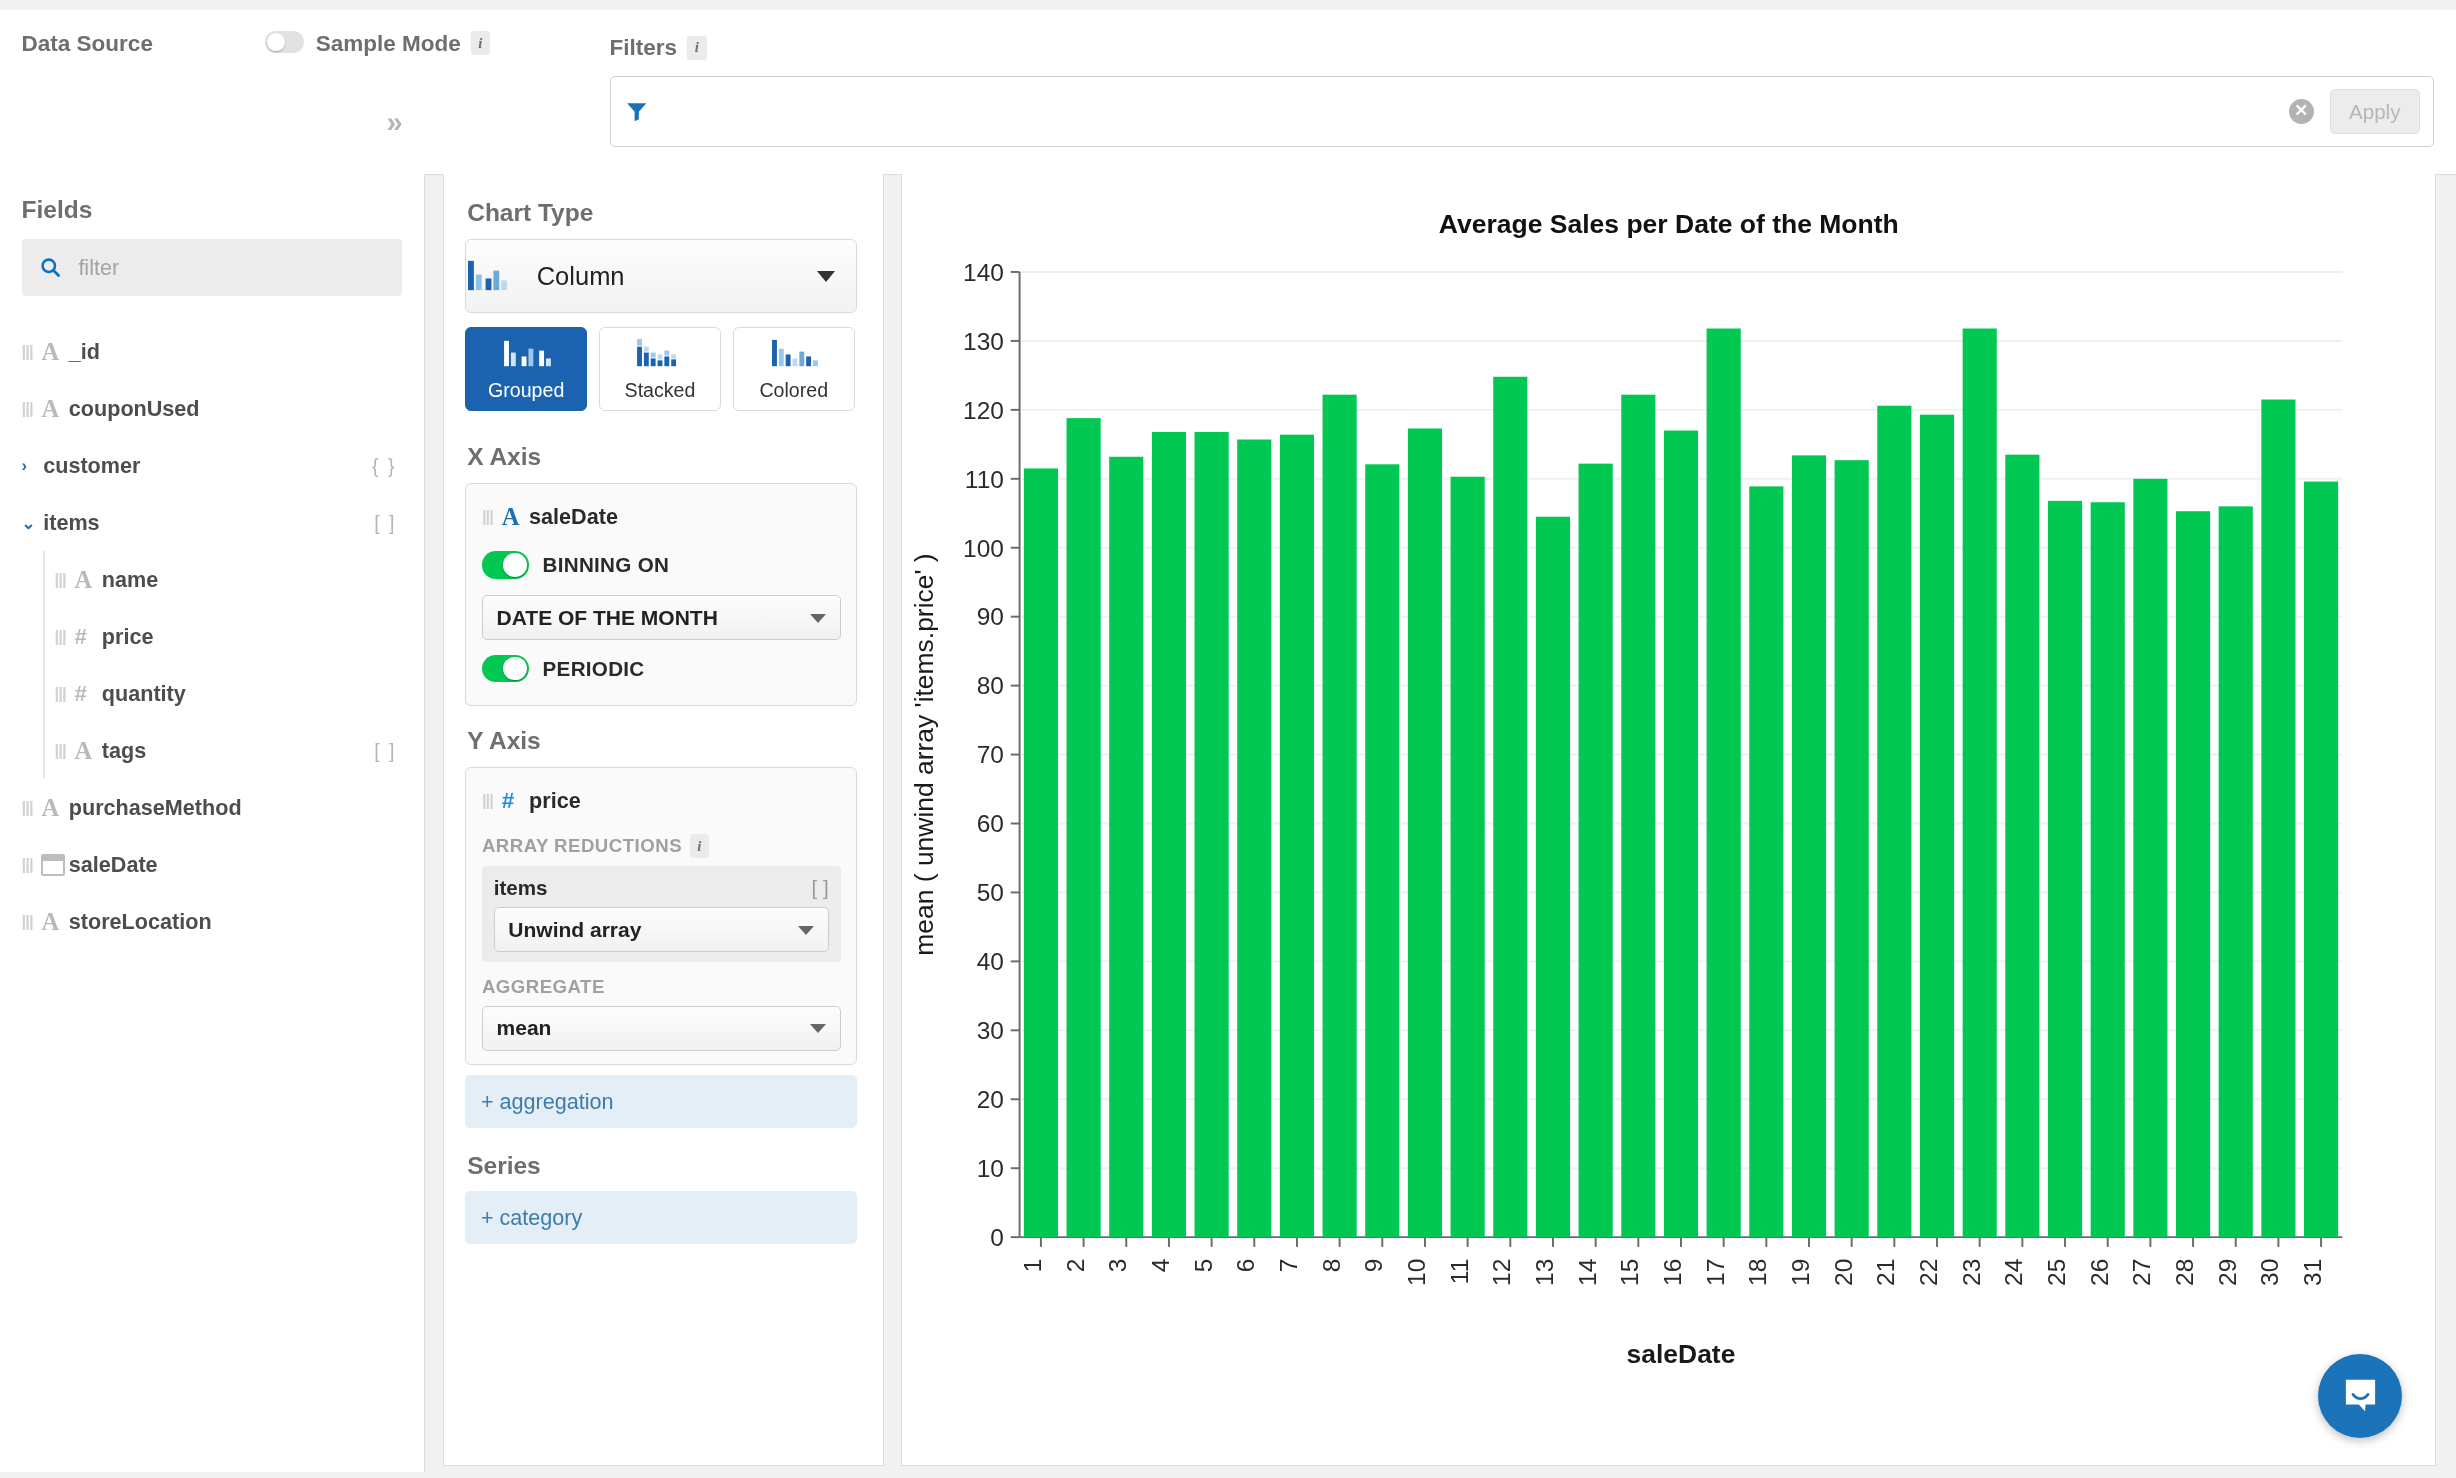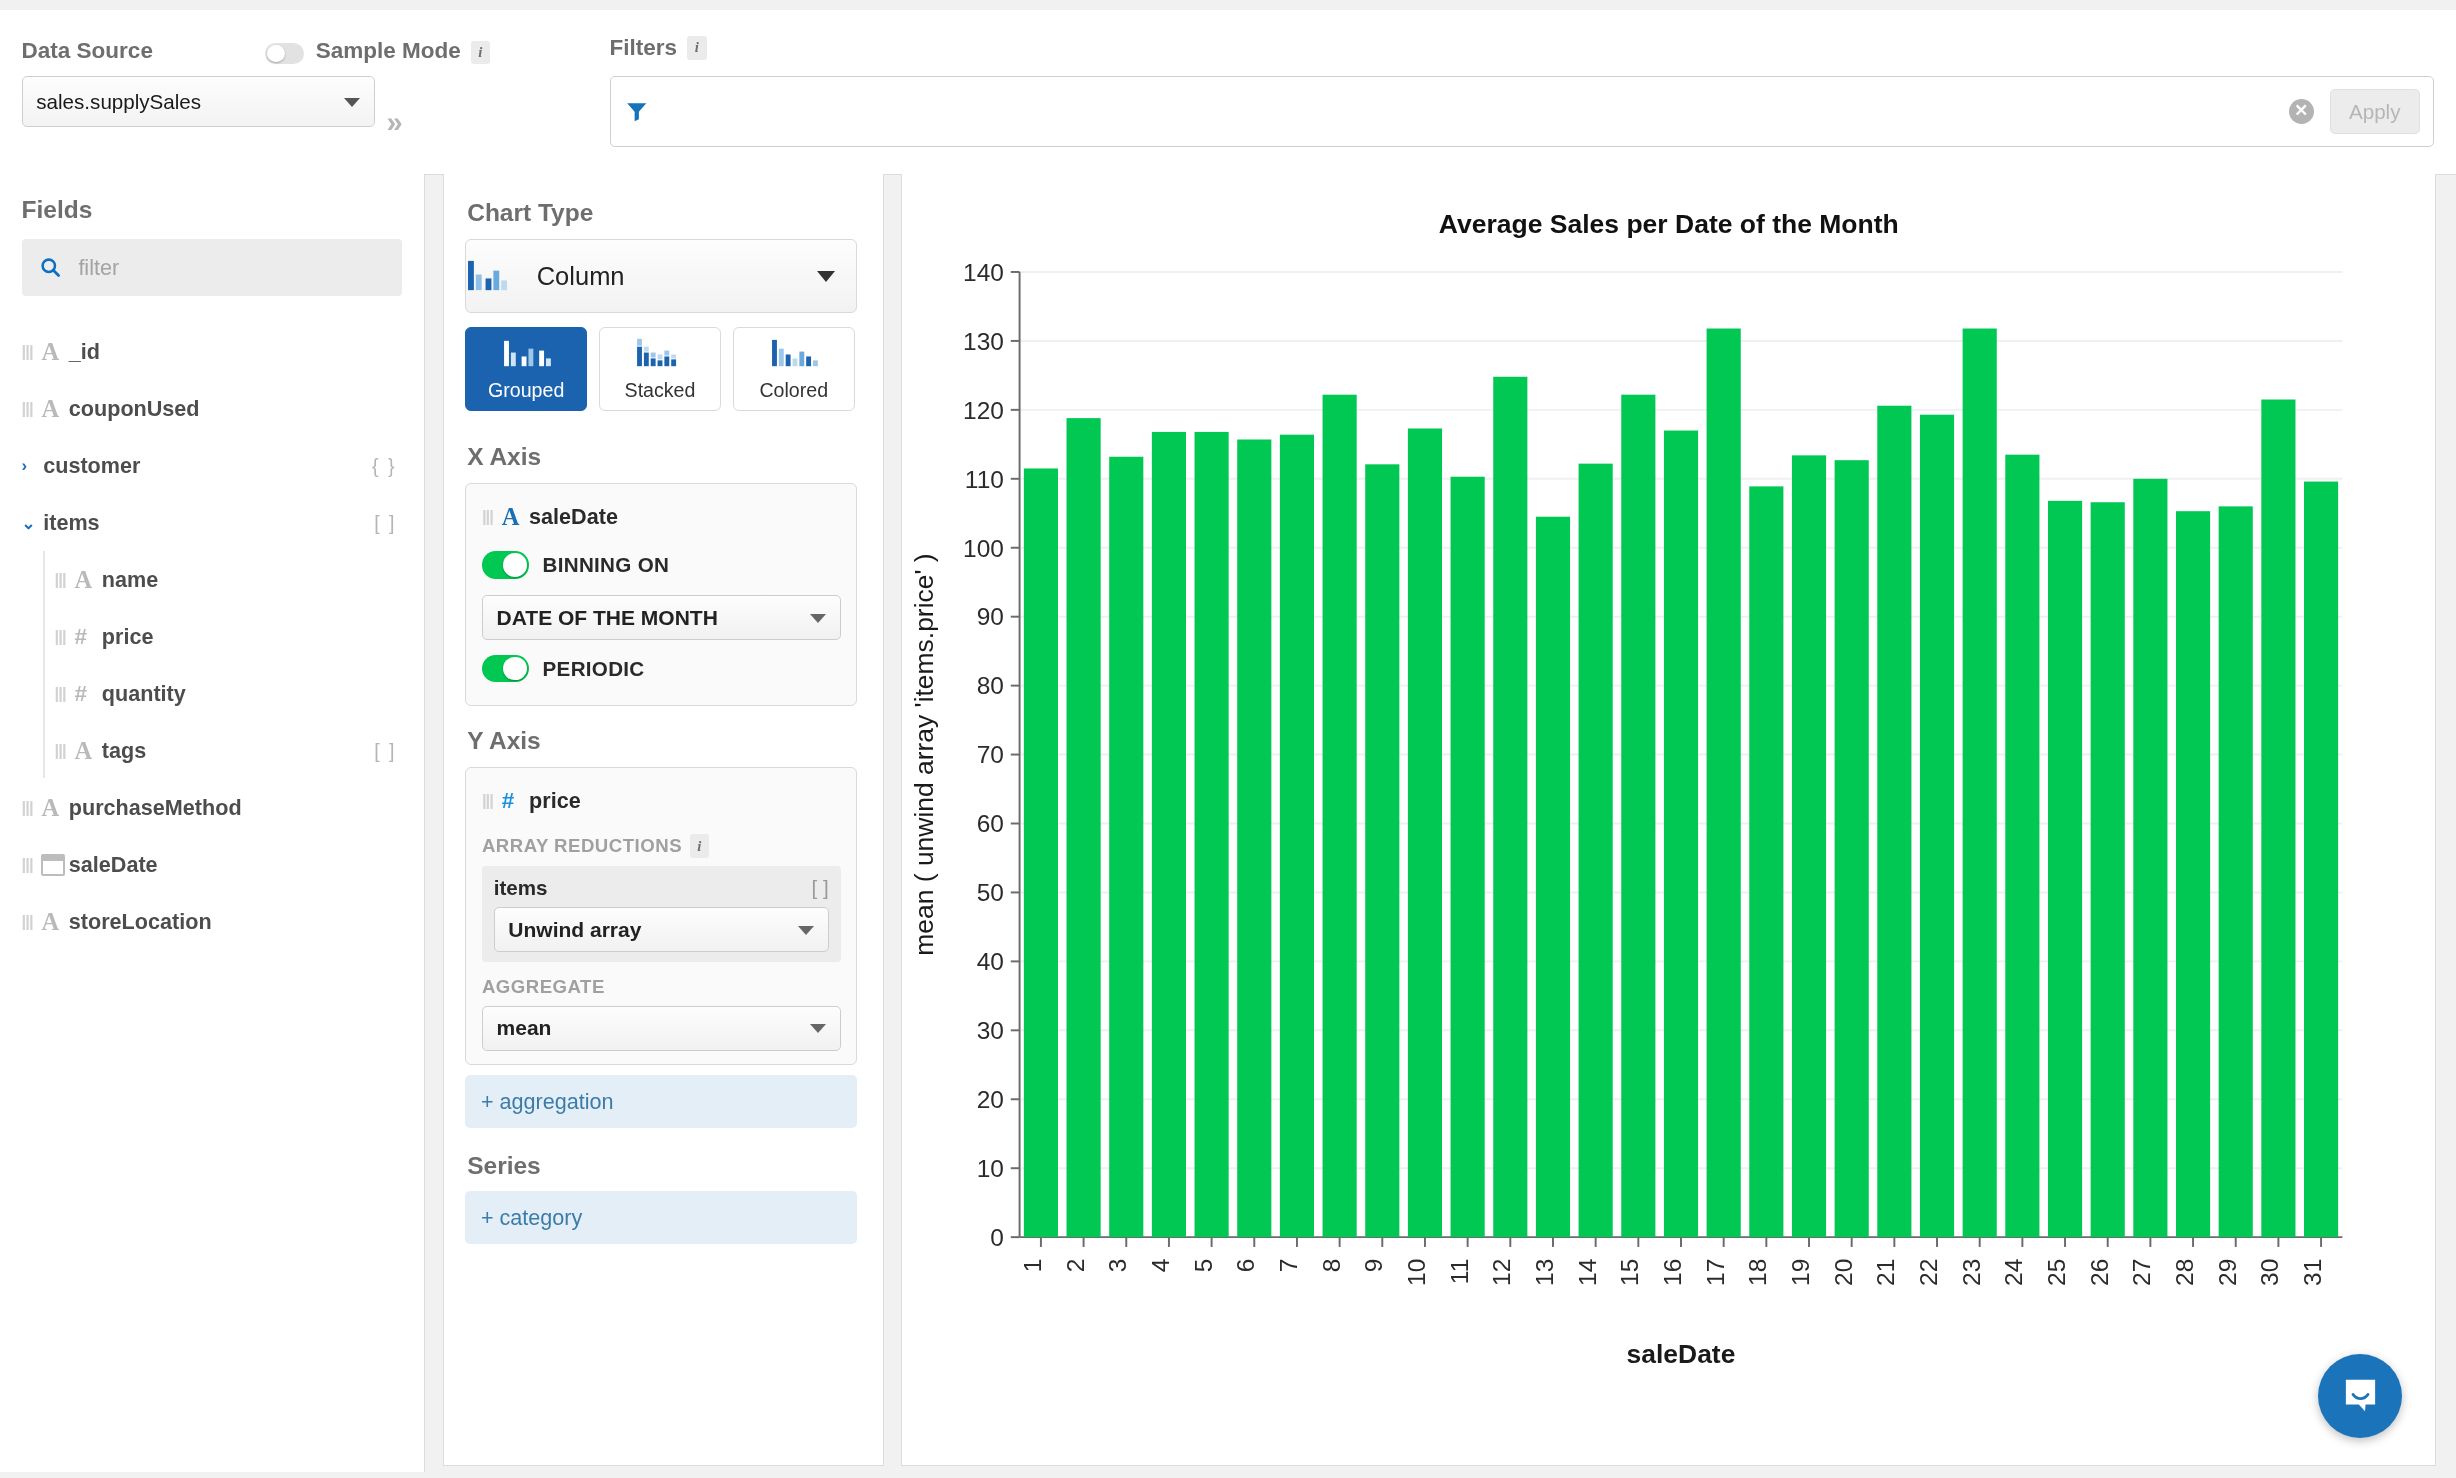--- a/index.html
+++ b/index.html
@@ -14,21 +14,21 @@
   }
   .app { width:2456px; height:1478px; position:relative; background:#f1f1f1; }
 
   
   .topbar {
     position:absolute; left:0; top:9.8px; width:2456px; height:165px;
     background:#ffffff; border-bottom:1px solid #dcdcdc;
     display:flex; align-items:flex-start; padding: 0 21.6px;
   }
   .ds-block { width:588px; padding-top:21.6px; position:relative;}
-  .ds-head { display:flex; align-items:flex-end; height:33px; }
+  .ds-head { display:flex; align-items:flex-start; height:33px; }
   .ds-title { font-size:22.5px; font-weight:bold; color:#6e6e6e; }
   .toggle {
     width:39px; height:21.6px; border-radius:10.8px; background:#e2e2e2;
     position:relative; margin-left:112px; flex:none;
   }
   .toggle .knob {
     position:absolute; left:2px; top:2px; width:17.6px; height:17.6px;
     border-radius:50%; background:#ffffff; box-shadow:0 1px 2px rgba(0,0,0,.28);
   }
   .sample-label { font-size:22.5px; font-weight:bold; color:#6e6e6e; margin-left:11.8px; }
@@ -186,24 +186,20 @@
   <div class="topbar">
 
     <div class="ds-block">
       <div class="ds-head">
         <span class="ds-title">Data Source</span>
         <div class="toggle">
           <div class="knob"></div>
         </div>
         <span class="sample-label">Sample Mode</span>
         <span class="info-chip">i</span>
-      </div>
-      <div class="ds-select">
-        <span>sales.supplySales</span>
-        <span class="caret"></span>
       </div>
       <span class="chev">»</span>
     </div>
 
     <div class="filters-block">
       <div class="f-head">
         <span class="f-title">Filters</span>
         <span class="info-chip">i</span>
       </div>
       <div class="filter-bar">

